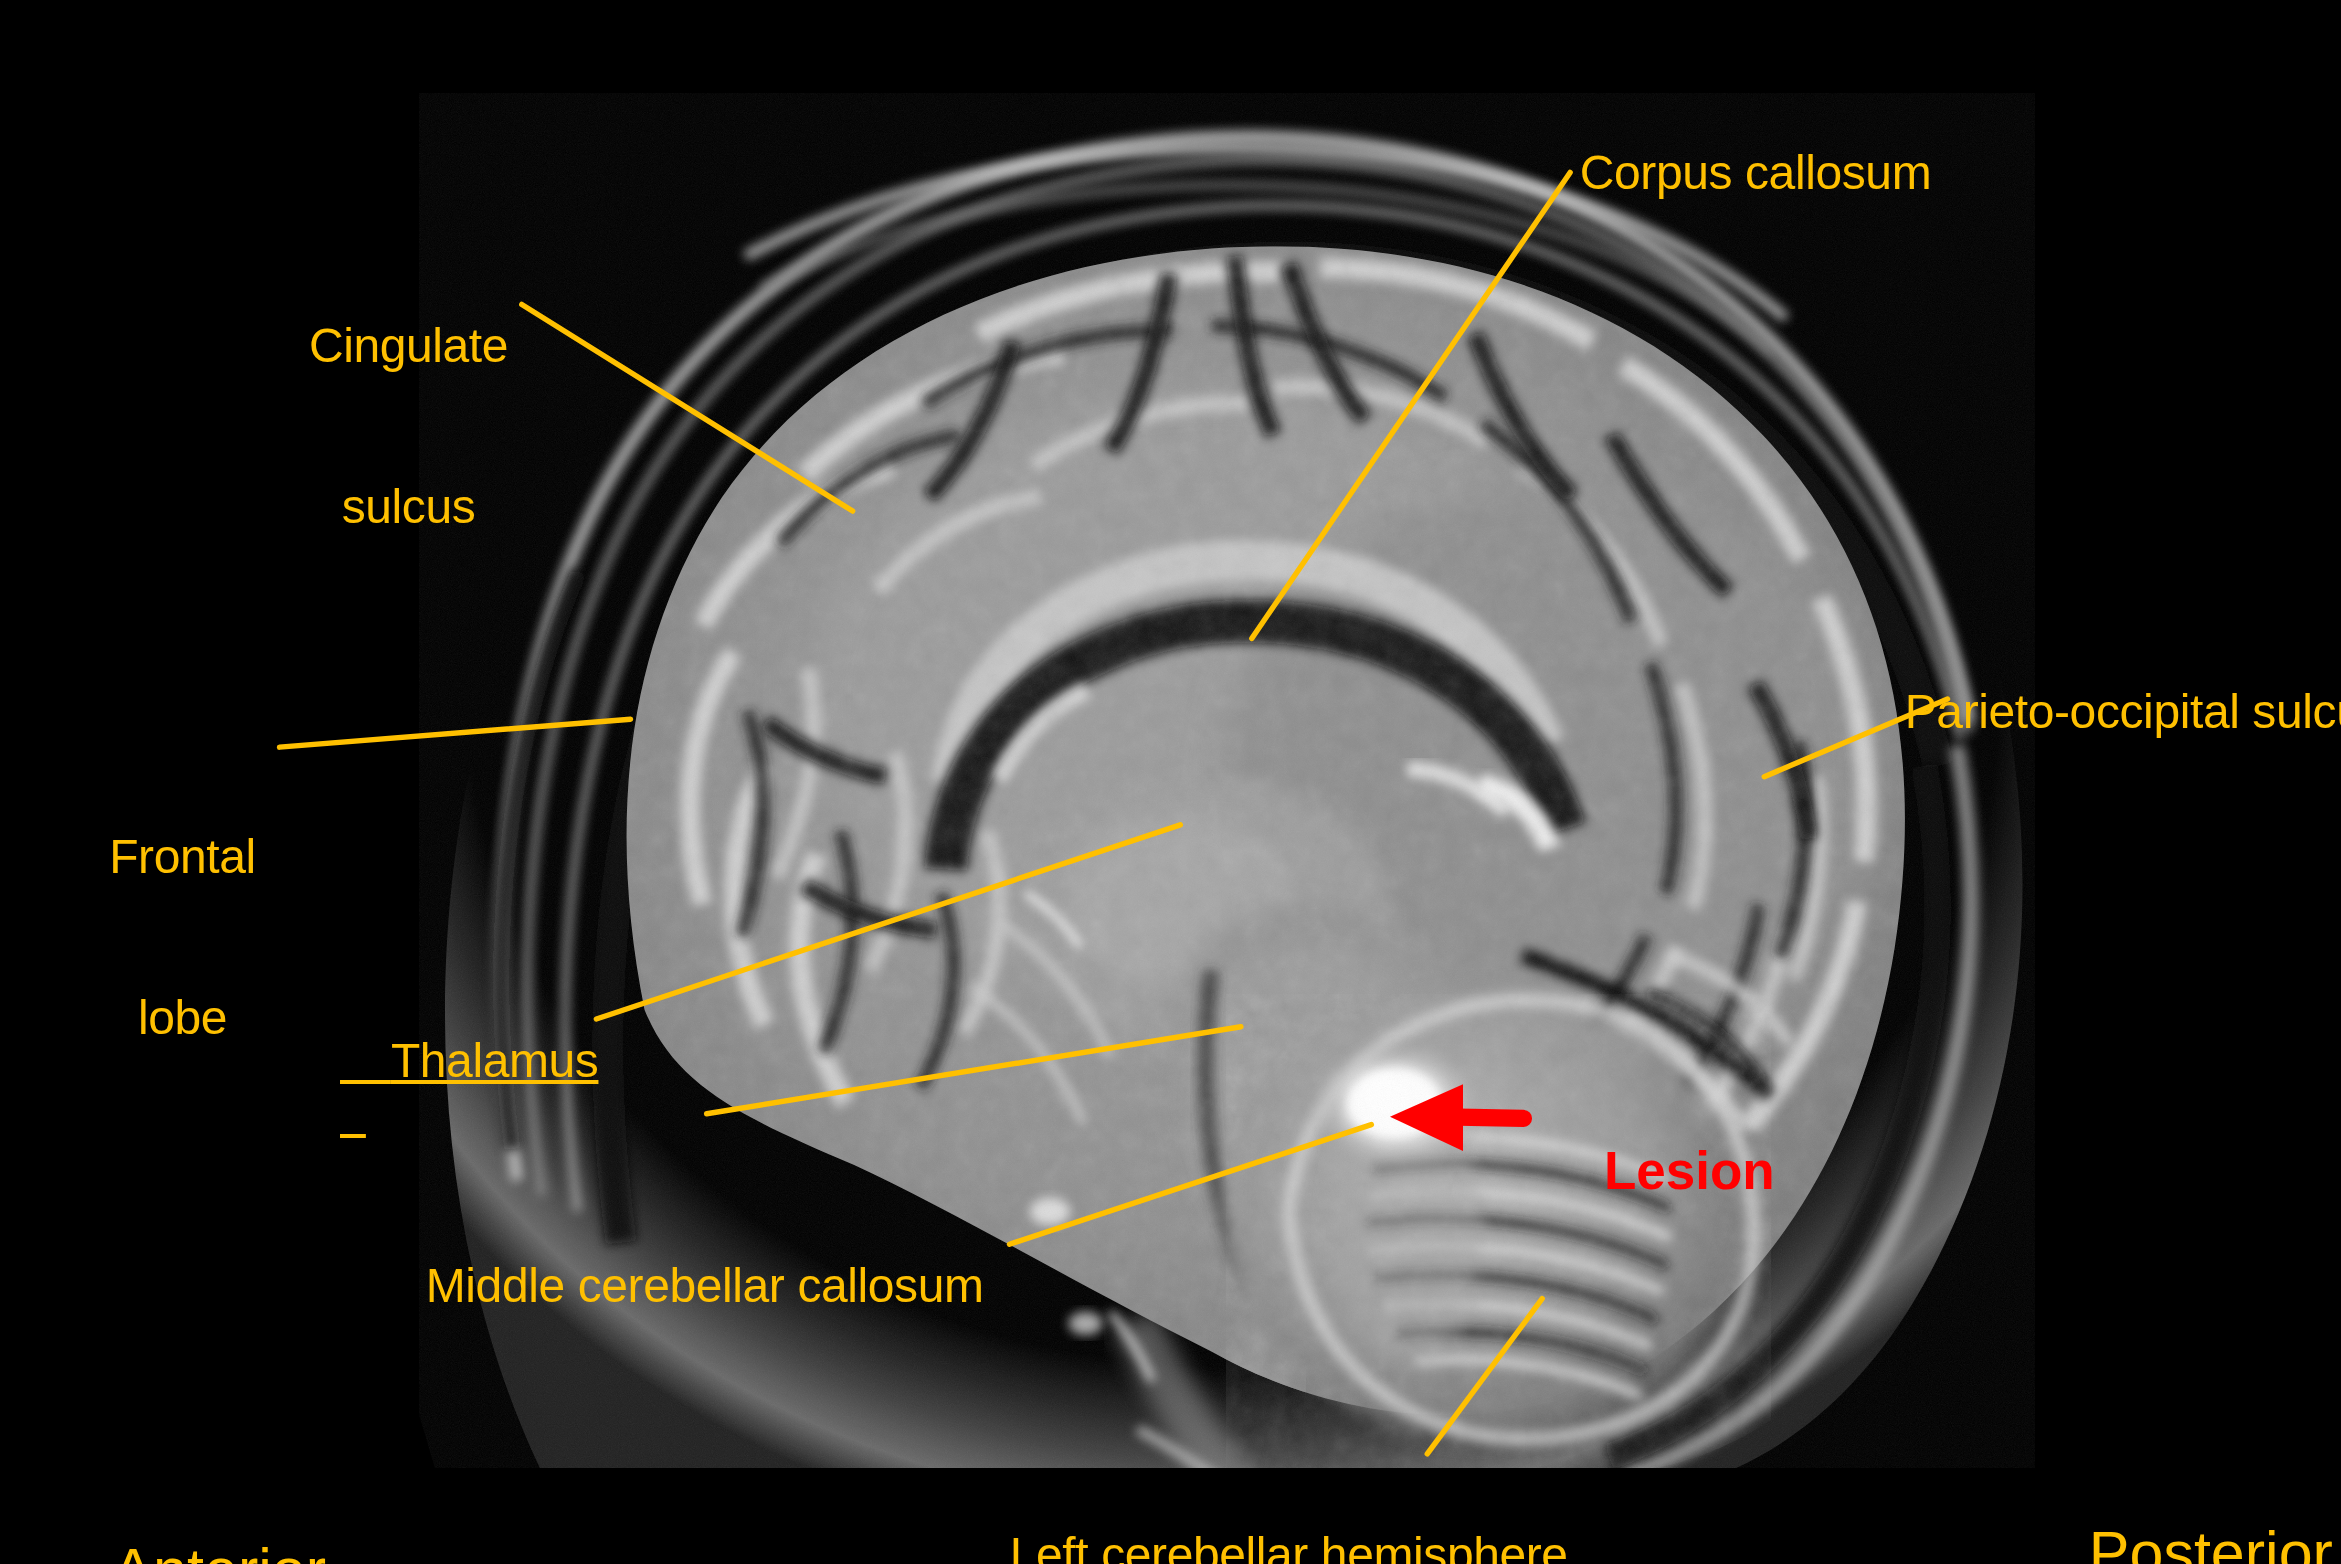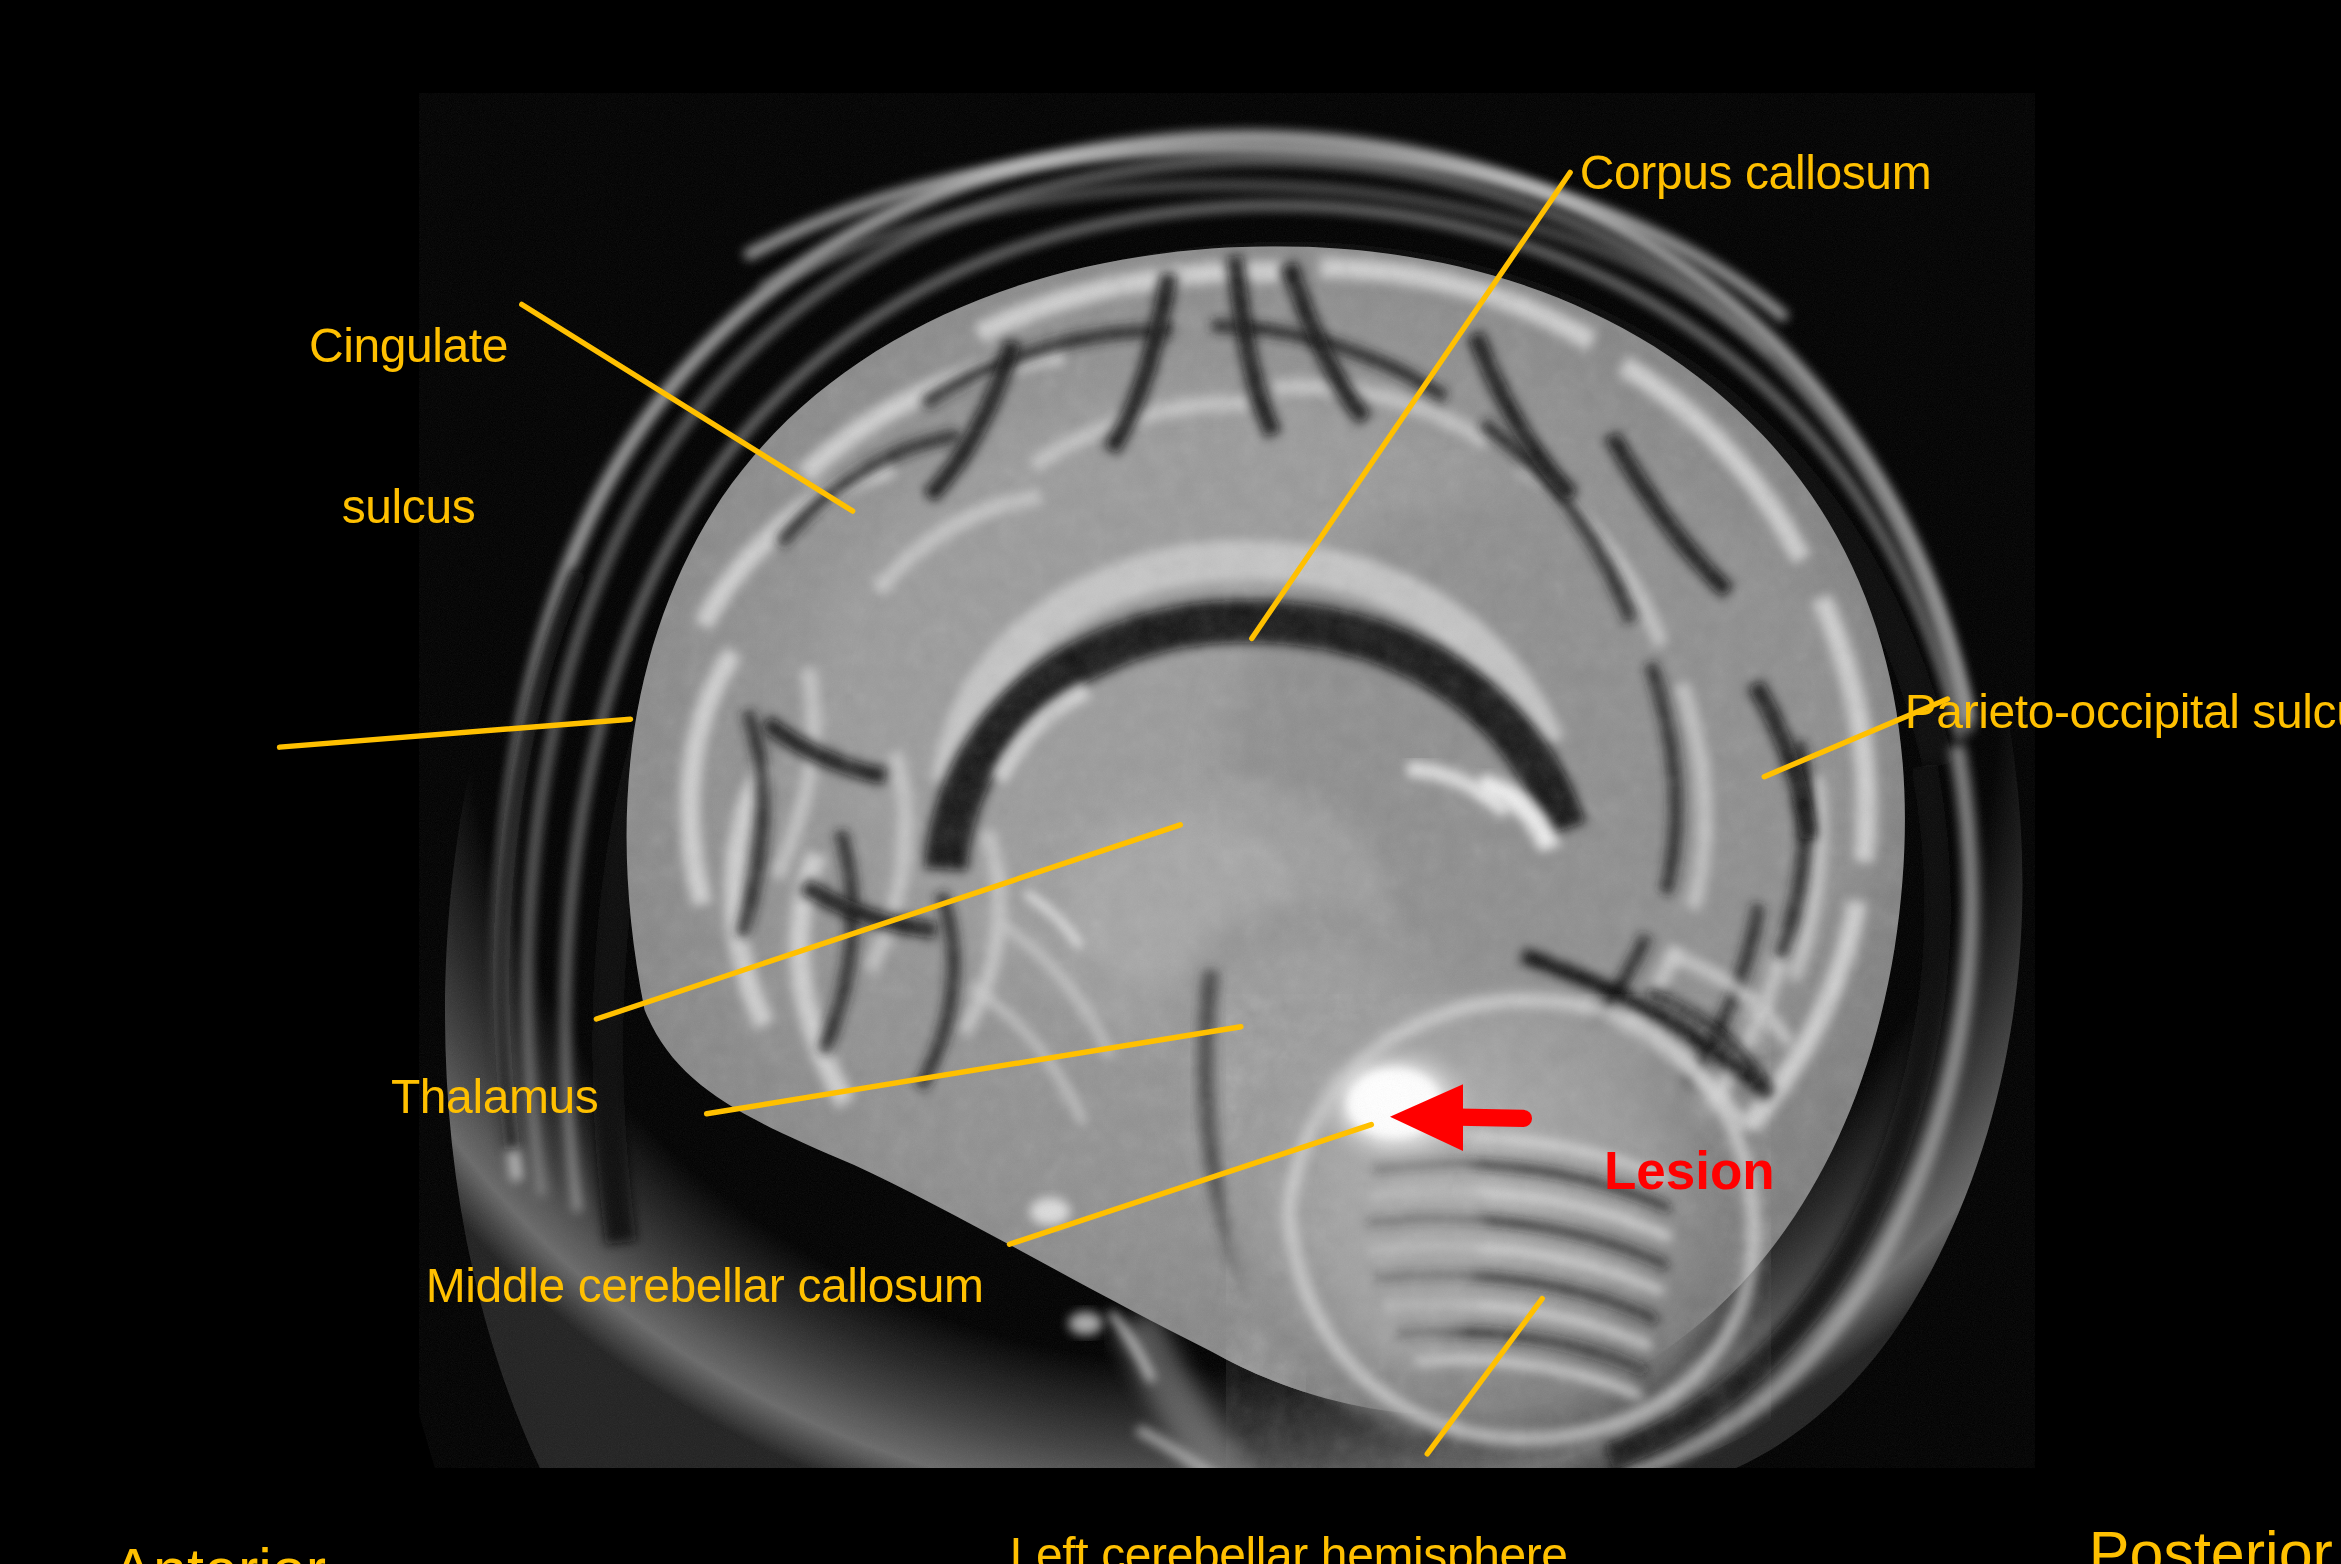--- a/index.html
+++ b/index.html
@@ -319,22 +319,26 @@
 
   <div class="lbl sz-anno center" style="left:295px; top:211px; width:227px;">
     <div>Cingulate</div>
     <div>sulcus</div>
   </div>
 
   <div class="lbl sz-anno" style="left:1853px; top:631px;">
     <span>Parieto-occipital sulcus</span>
   </div>
 
-
-  <div class="lbl sz-anno" style="left:340px; top:1016px;">
+  <div class="lbl sz-anno center" style="left:81px; top:722px; width:203px;">
+    <div>Frontal</div>
+    <div>lobe</div>
+  </div>
+
+  <div class="lbl sz-anno" style="left:340px; top:980px;text-decoration:underline;">
     <span>Thalamus</span>
   </div>
 
 
   <div class="lbl sz-anno" style="left:374px; top:1205px;">
     <span>Middle cerebellar callosum</span>
   </div>
 
   <div class="lbl sz-anno" style="left:958px; top:1474px;">
     <span>Left cerebellar hemisphere</span>

